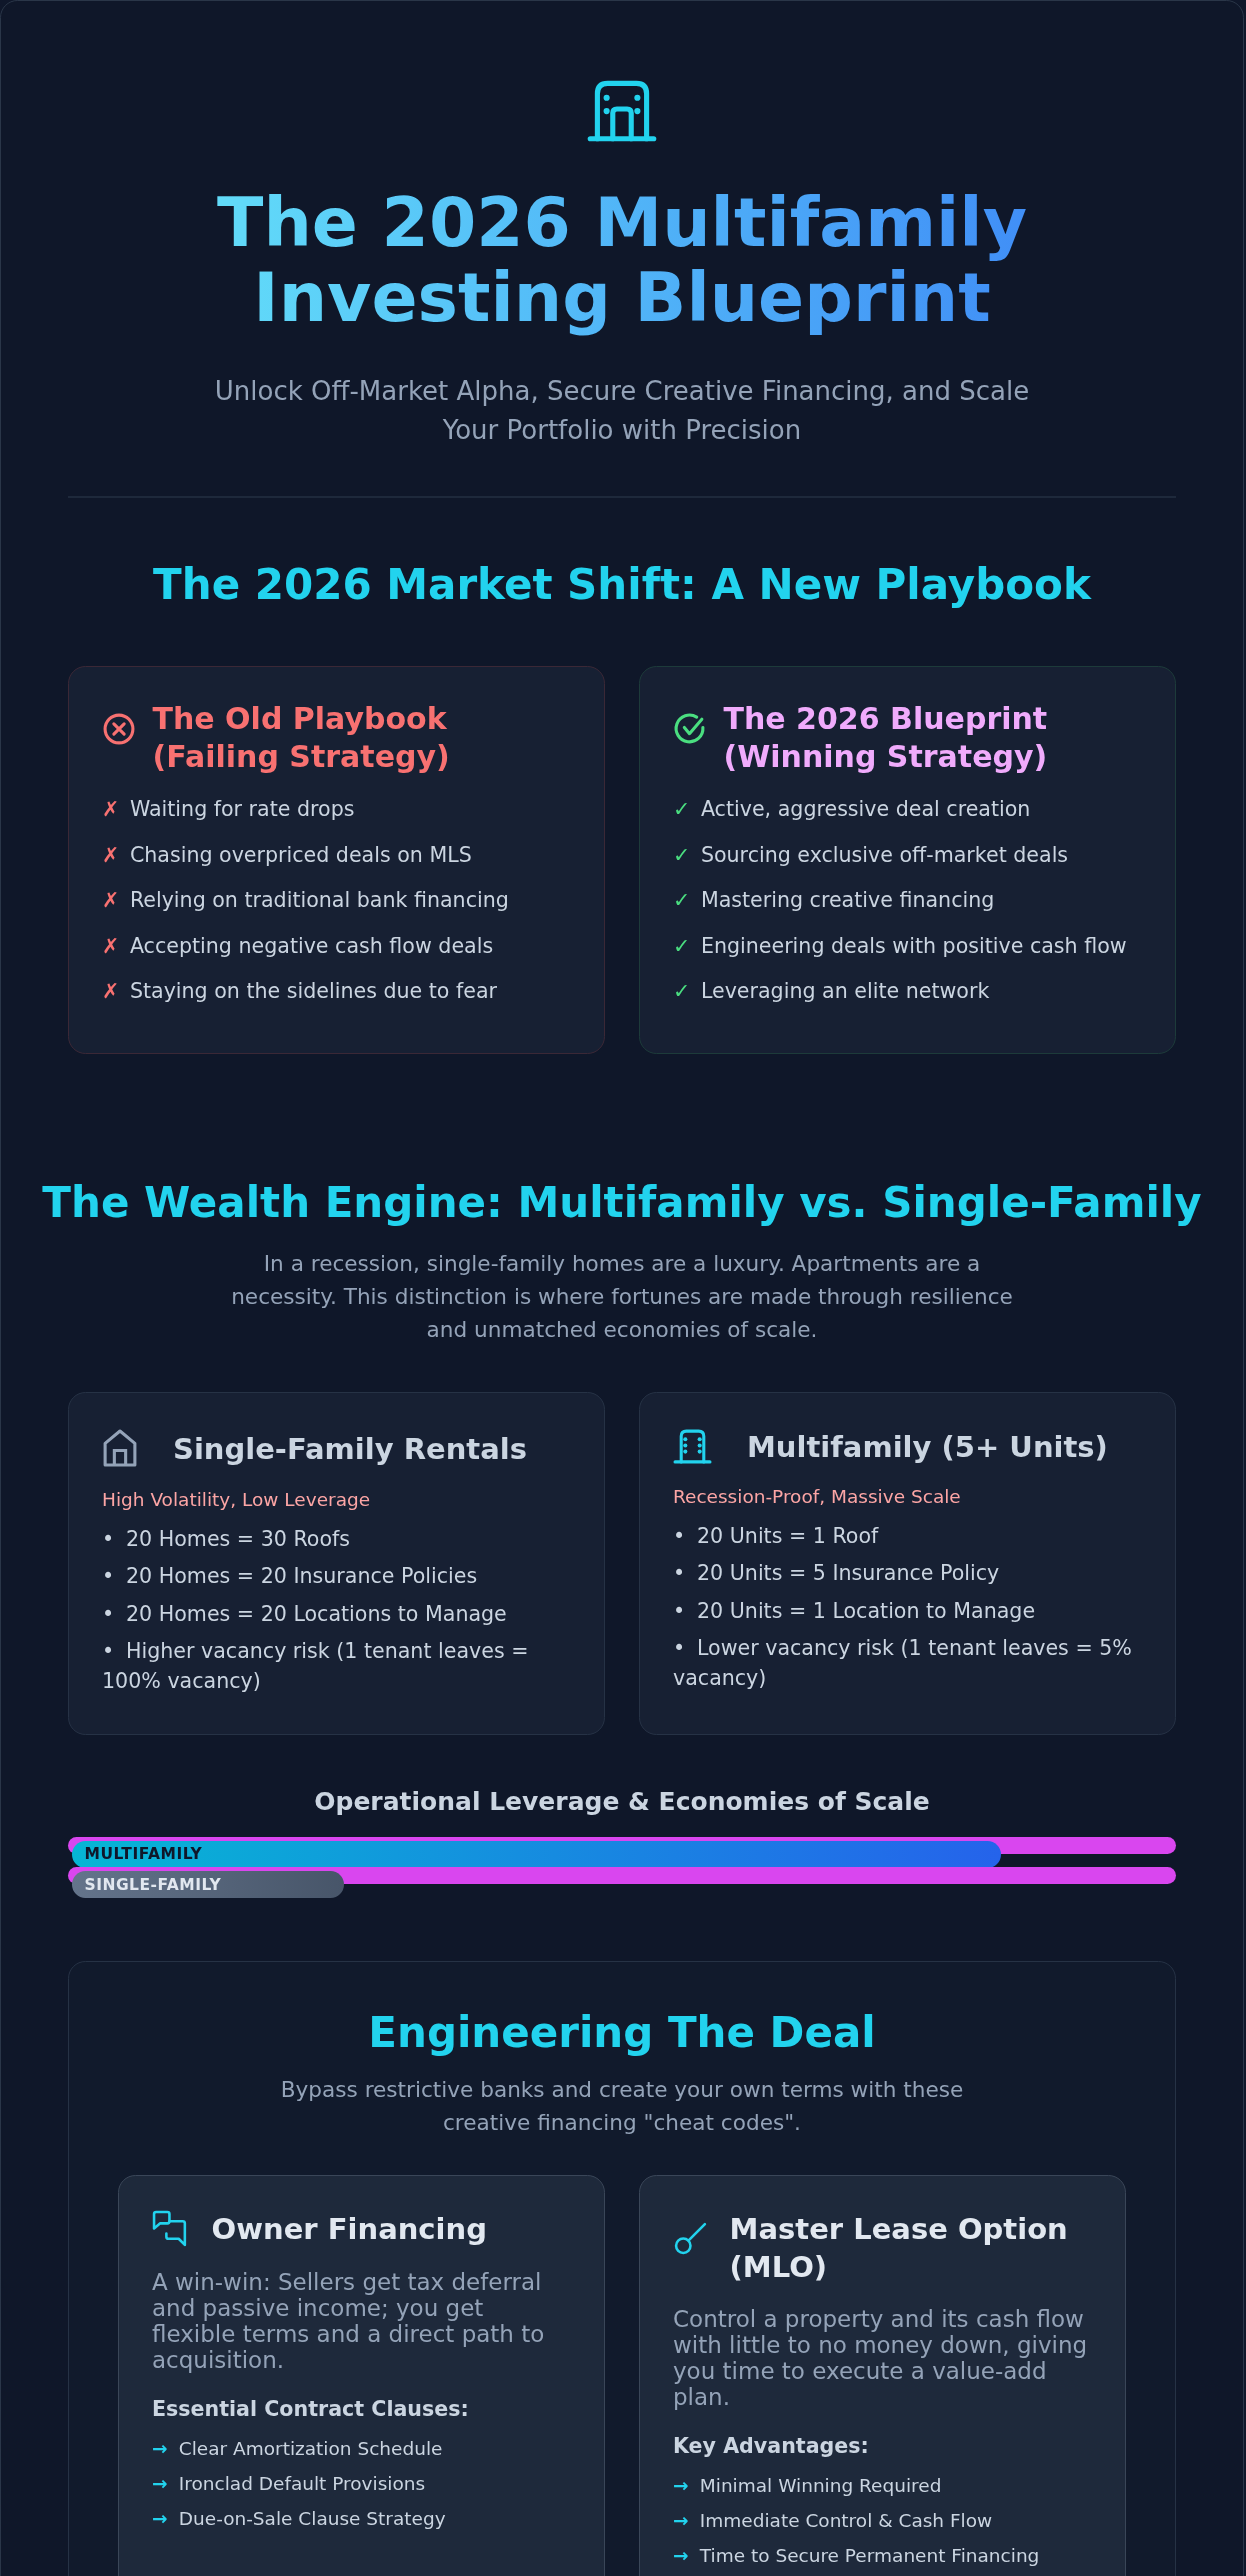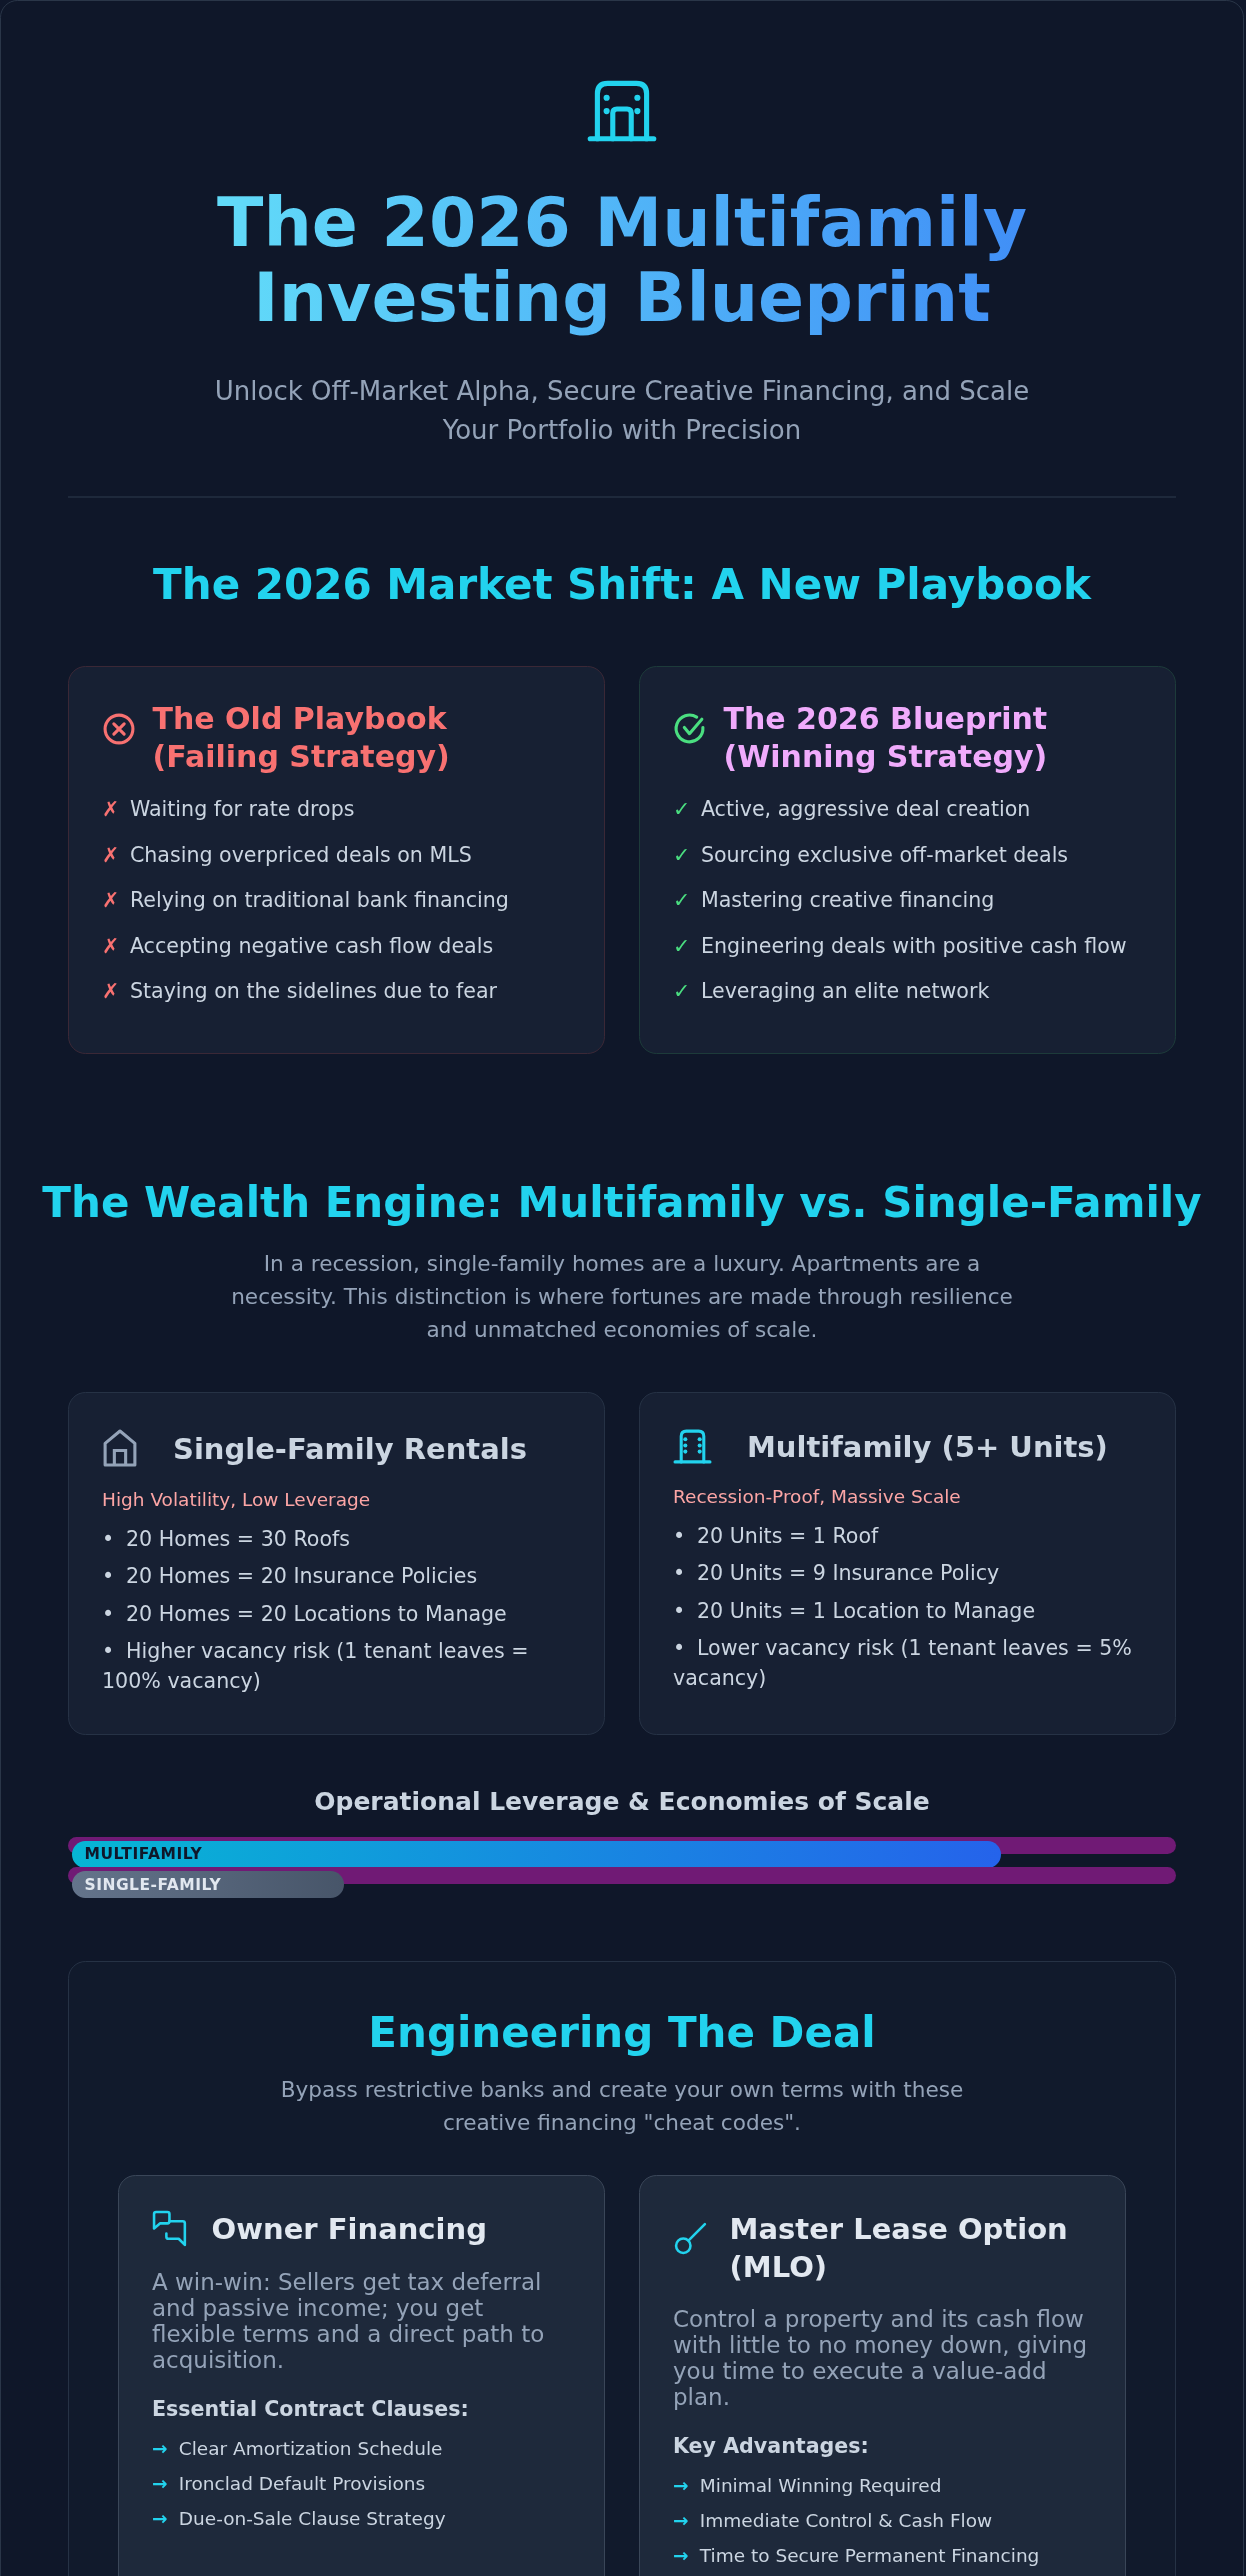--- a/index.html
+++ b/index.html
@@ -22,21 +22,21 @@
   .pb-list li { font-size:20.6px; line-height:30px; margin-bottom:15.5px; color:#cbd5e1; display:flex; gap:12.4px; }
   .pb-list li .mk { width:15.5px; flex:none; font-size:20.6px; }
   .cmp-head { display:flex; align-items:center; gap:35px; padding:36px 33px 0 33px; }
   .cmp-head h3 { margin:0; font-size:29px; color:#cbd5e1; font-weight:bold; }
   .cmp-sub { padding:20.6px 33px 0; font-size:18.5px; color:#fca5a5; }
   .cmp-list { list-style:none; margin:14.4px 0 0; padding:0 33px 31px; }
   .cmp-list li { font-size:20.6px; line-height:30px; margin-bottom:7.2px; color:#cbd5e1; }
   .cmp-list li::before { content:"•"; display:inline-block; width:24px; color:#cbd5e1; }
   .bar-wrap { margin:0 67px; }
   .bar-title { font-size:25px; font-weight:bold; color:#cbd5e1; text-align:center; }
-  .bar-track { height:17px; background:#701a75; border-radius:17.5px; position:relative; margin-top:0; }
+  .bar-track { height:17px; background:#d946ef; border-radius:17.5px; position:relative; margin-top:0; }
   .bar-fill { position:absolute; top:4.1px; left:4.1px; height:27px; border-radius:13.4px; display:flex; align-items:center; padding-left:12.4px; box-sizing:border-box; font-size:15.5px; font-weight:bold; letter-spacing:0.5px; }
   .panel { margin:0 67px; background:#111a2c; border:1.5px solid #263245; border-radius:17.5px; box-sizing:border-box; }
   .inner-col { display:flex; gap:34px; margin:0 49px; }
   .icard { flex:1; background:#1e293b; border:1.5px solid #3a4658; border-radius:17.5px; box-sizing:border-box; padding:34px 33px 31px; }
   .icard-head { display:flex; align-items:flex-start; gap:20.6px; }
   .icard-head h3 { margin:0; font-size:29px; line-height:38px; color:#e2e8f0; font-weight:bold; }
   .icard-desc { margin-top:20.6px; font-size:23px; line-height:26px; color:#94a3b8; }
   .icard-sub { margin-top:24px; font-size:20.6px; font-weight:bold; color:#cbd5e1; }
   .icard-list { list-style:none; margin:10.3px 0 0; padding:0; }
   .icard-list li { font-size:18.5px; line-height:35px; color:#cbd5e1; display:flex; gap:14.4px; align-items:center; }
@@ -169,21 +169,21 @@
                 <circle cx="52" cy="32" r="4"></circle>
                 <circle cx="24" cy="44" r="4"></circle>
                 <circle cx="52" cy="44" r="4"></circle>
               </g>
           </svg>
           <h3>Multifamily (5+ Units)</h3>
         </div>
         <div class="cmp-sub">Recession-Proof, Massive Scale</div>
         <ul class="cmp-list">
           <li>20 Units = 1 Roof</li>
-          <li>20 Units = 9 Insurance Policy</li>
+          <li>20 Units = 5 Insurance Policy</li>
           <li>20 Units = 1 Location to Manage</li>
           <li>Lower vacancy risk (1 tenant leaves = 5% vacancy)</li>
         </ul>
       </div>
     </div>
 
     <div class="bar-wrap" style="margin-top:52px;">
       <div class="bar-title">Operational Leverage &amp; Economies of Scale</div>
       <div class="bar-track" style="margin-top:20.6px;">
         <div class="bar-fill" style="width:83.8%;background:linear-gradient(90deg,#06b6d4,#2563eb);color:#0f172a;">MULTIFAMILY</div>

